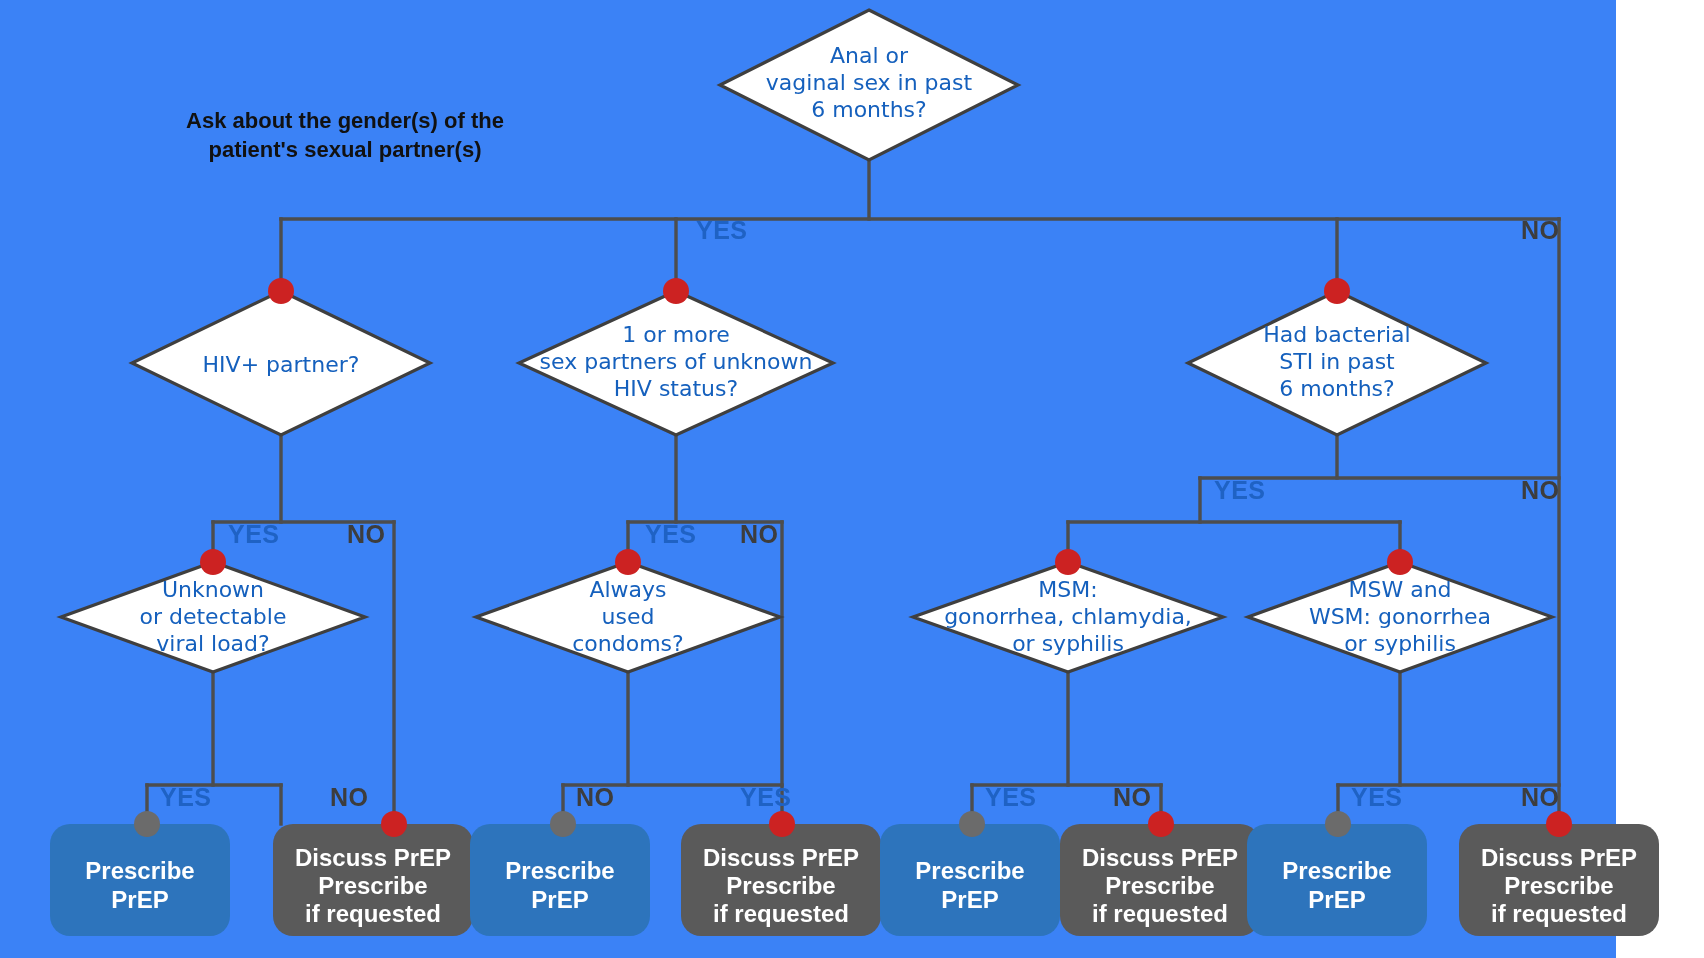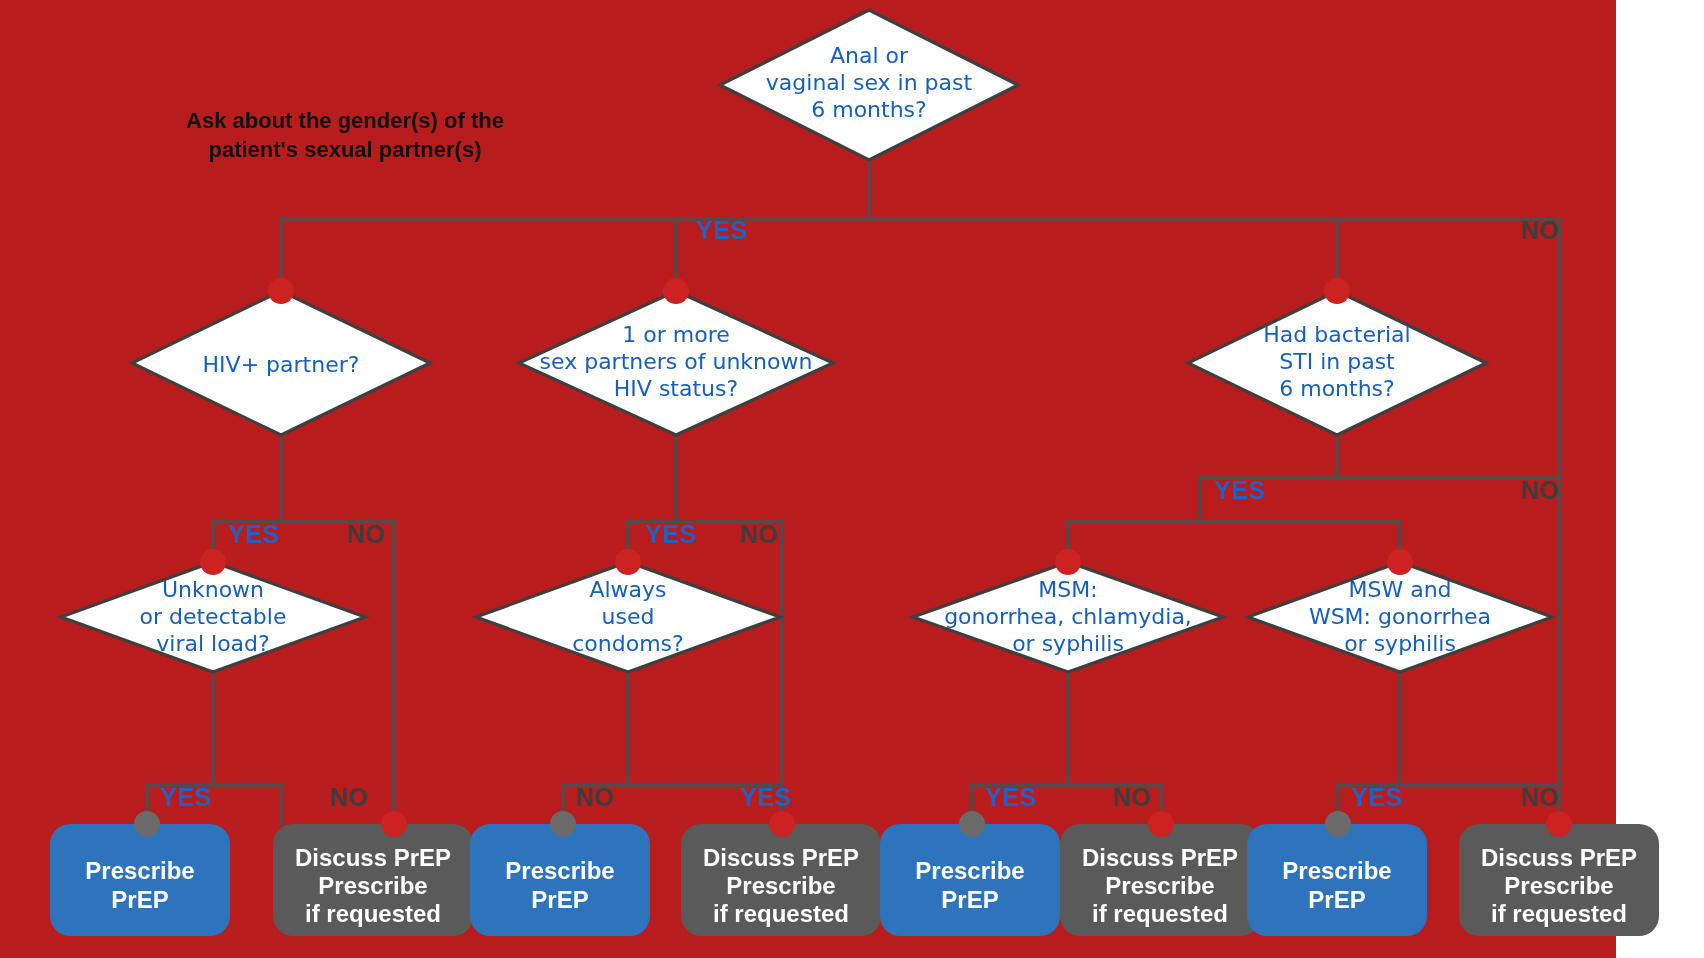--- a/index.html
+++ b/index.html
@@ -1,18 +1,18 @@
 <!DOCTYPE html>
 <html><head>
 <meta charset="utf-8">
 <style>
   html,body{margin:0;padding:0;background:#ffffff;}
   body{width:1704px;height:958px;overflow:hidden;
        font-family:"Liberation Sans","DejaVu Sans",sans-serif;}
-  #stage{position:relative;width:1616px;height:958px;background:#b91c1c;}
+  #stage{position:relative;width:1616px;height:958px;background:#3b82f6;}
   svg{display:block;}
   .diamond-text{fill:#1560bd;font-family:"DejaVu Sans","Liberation Sans",sans-serif;
                 font-size:22px;text-anchor:middle;}
   .yes-label{fill:#1f62c4;font-family:"Liberation Sans",sans-serif;font-size:25px;
              font-weight:bold;letter-spacing:.5px;}
   .no-label{fill:#3d3d3d;font-family:"Liberation Sans",sans-serif;font-size:25px;
             font-weight:bold;letter-spacing:.5px;}
   .box-text{fill:#ffffff;font-family:"Liberation Sans",sans-serif;font-size:24px;
             font-weight:bold;text-anchor:middle;}
   .instruction{fill:#111111;font-family:"Liberation Sans",sans-serif;font-size:22px;

